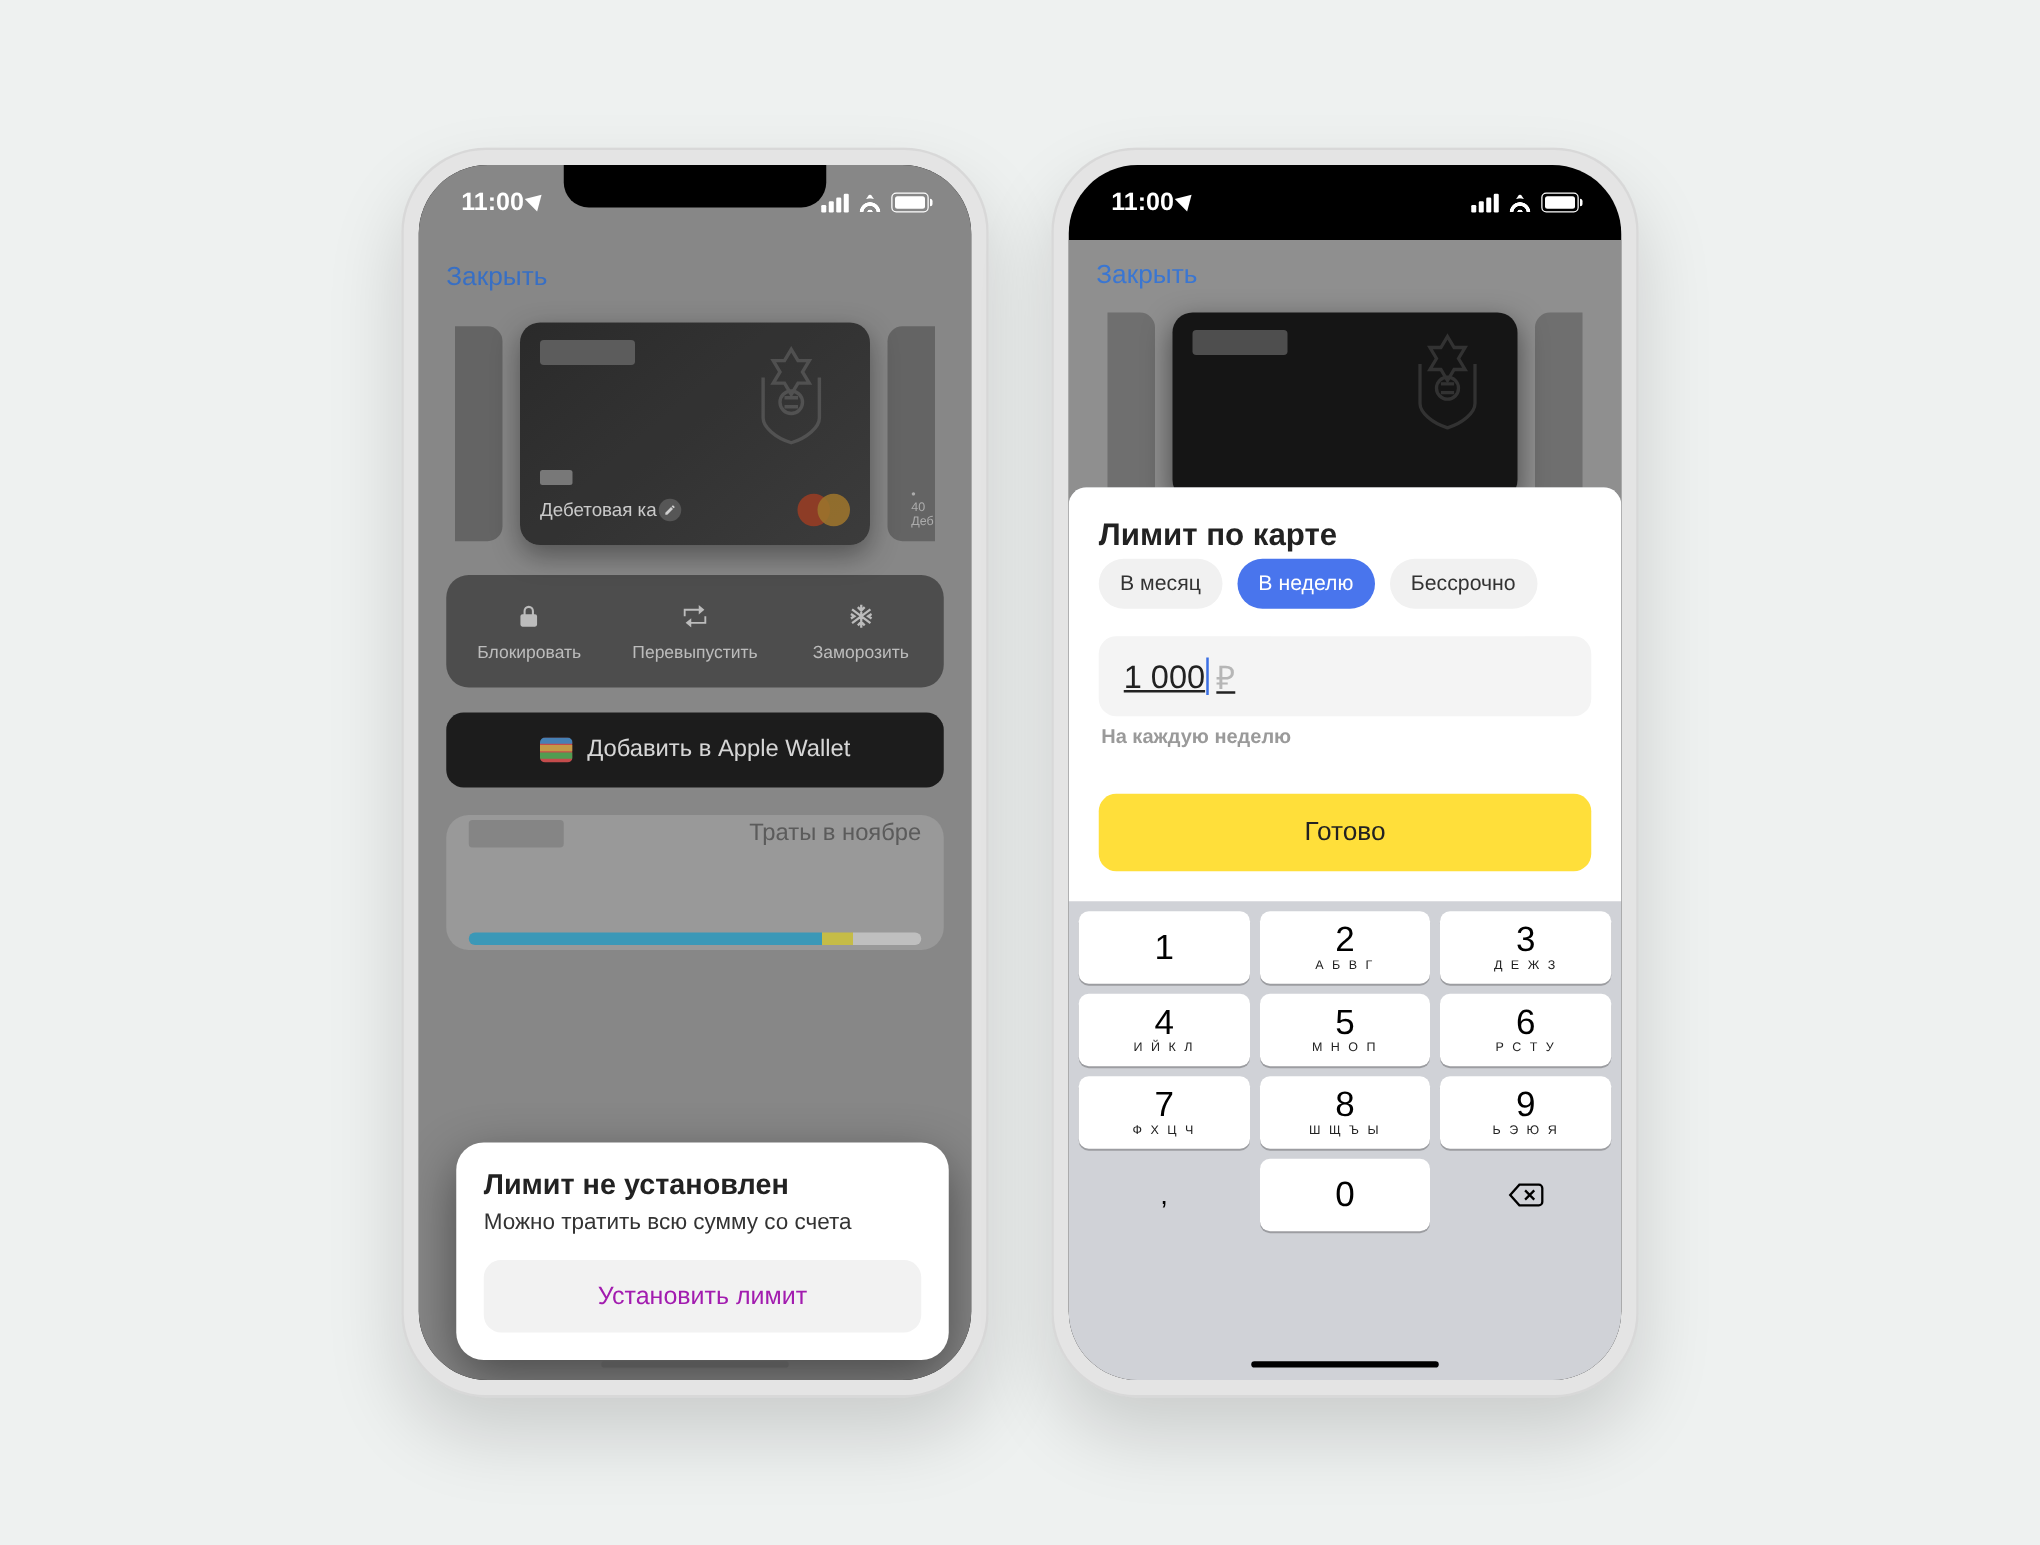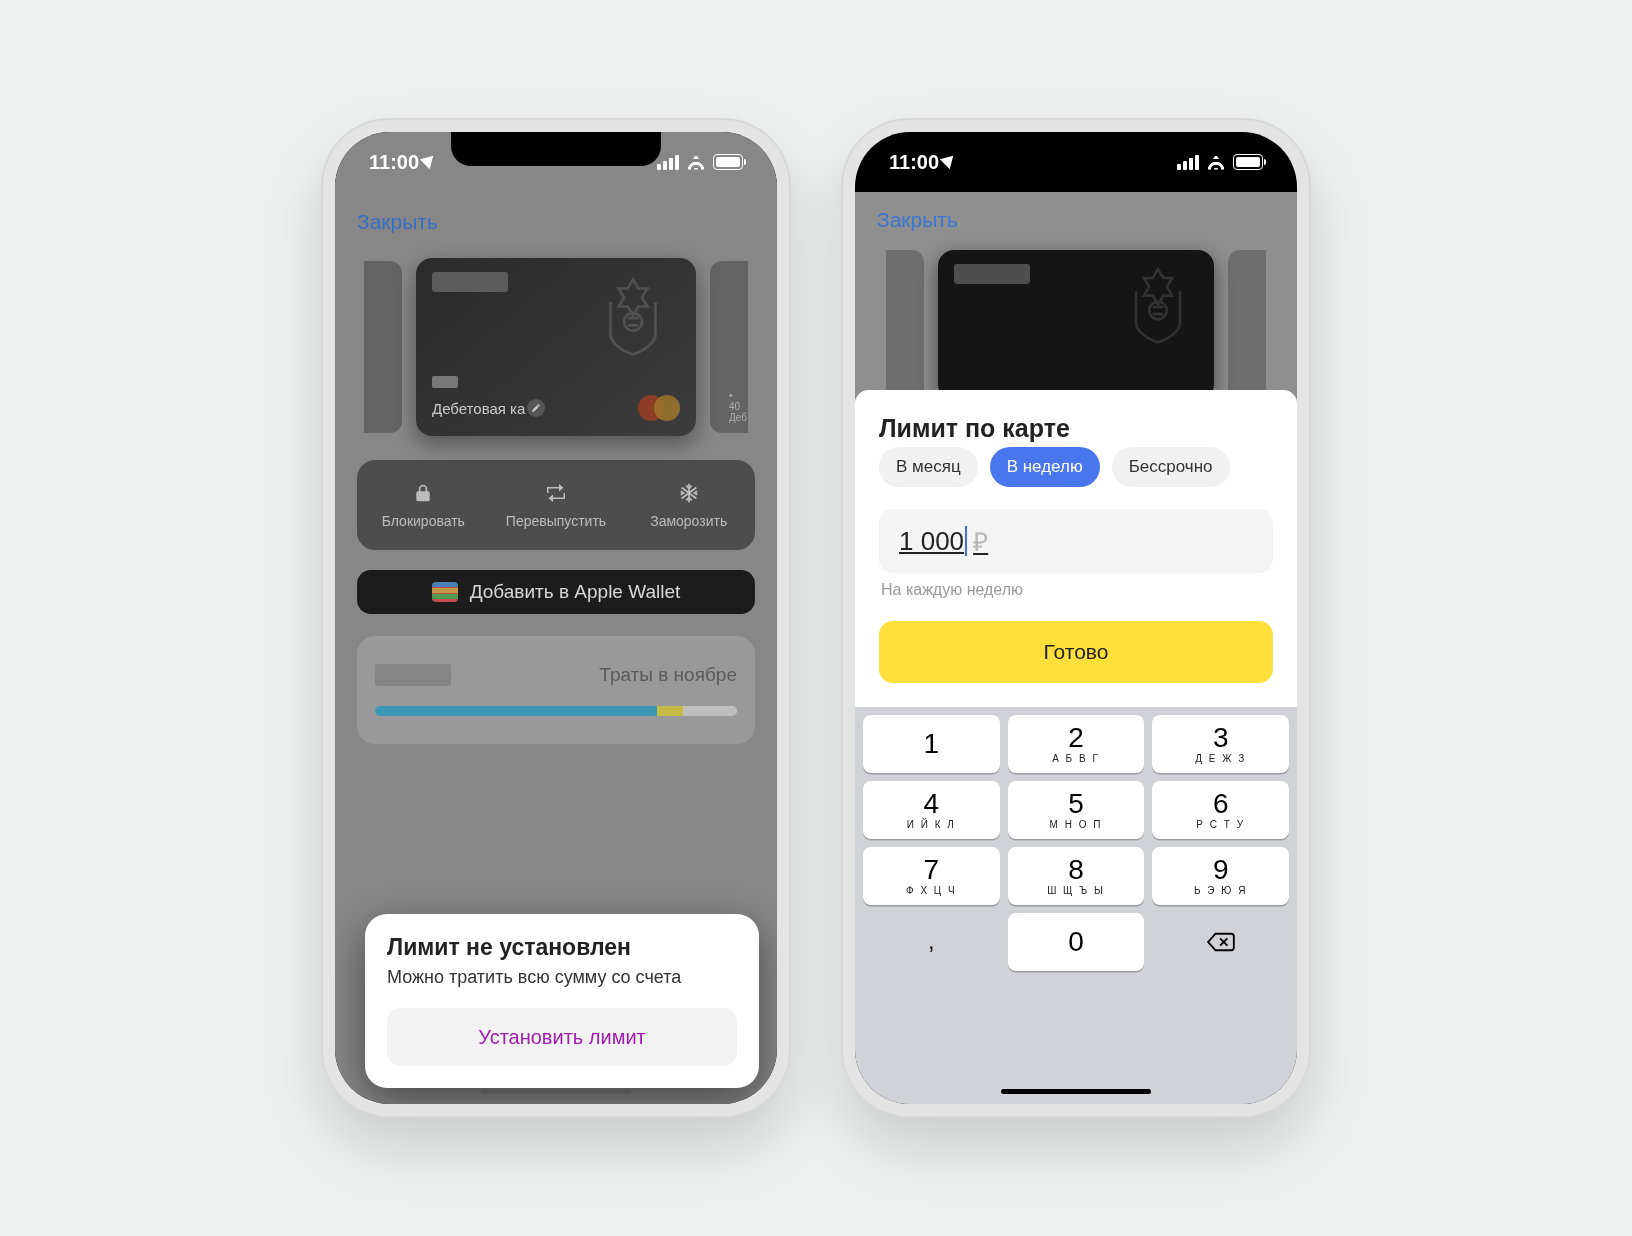--- a/index.html
+++ b/index.html
@@ -108,37 +108,37 @@
 
   .action-row{
     margin:18px 22px 0 22px;height:90px;
     background:#515151;border-radius:18px;
     display:flex;color:#c9c9c9;
   }
   .action-row>div{flex:1;display:flex;flex-direction:column;align-items:center;justify-content:center;font-size:14px;gap:8px;}
   .icon-box{width:24px;height:24px;display:flex;align-items:center;justify-content:center;}
 
   .wallet-btn{
-    margin:20px 22px 0 22px;height:44px;
+    margin:20px 22px 0 22px;height:60px;
     background:#1c1c1c;border-radius:14px;
     display:flex;align-items:center;justify-content:center;gap:12px;
     color:#e5e5e5;font-size:19px;
   }
   .wallet-icon{width:26px;height:20px;border-radius:4px;
     background:
       linear-gradient(#4a88c1,#4a88c1) 0 0/100% 5px no-repeat,
       linear-gradient(#d1a34a,#d1a34a) 0 6px/100% 5px no-repeat,
       linear-gradient(#55a655,#55a655) 0 12px/100% 5px no-repeat,
       #d25050;
   }
 
   .spend-card{
     margin:22px 22px 0 22px;height:108px;
     background:#a3a3a3;border-radius:18px;
-    padding:28px 18px;box-sizing:border-box;
+    padding:4px 18px;box-sizing:border-box;
     display:flex;flex-direction:column;justify-content:space-between;
     color:#606060;
   }
   .spend-top{display:flex;justify-content:space-between;font-size:19px;}
   .blur-sm{width:76px;height:22px;background:#8e8e8e;border-radius:3px;}
   .spend-bar{height:10px;border-radius:6px;
     background:linear-gradient(to right,#3da2c4 0%,#3da2c4 78%,#d3c94a 78%,#d3c94a 85%,#cdcdcd 85%,#cdcdcd 100%);}
 
   .limit-card{
     position:absolute;left:18px;right:18px;bottom:16px;
@@ -190,21 +190,21 @@
   .seg span.active{background:#4975ed;color:#fff;}
   .amount-box{
     height:64px;background:#f4f4f4;border-radius:14px;
     display:flex;align-items:center;padding:0 20px;font-size:26px;color:#222;
     margin-bottom:8px;
     text-decoration:underline;
   }
   .amount-box .caret{width:2px;height:30px;background:#3b6fe3;margin-left:1px;animation:blink 1.2s infinite;}
   @keyframes blink{50%{opacity:0}}
   .rub{color:#b6b6b6;margin-left:6px;}
-  .hint{font-size:16px;color:#9a9a9a;margin:4px 0 22px 2px;}
+  .hint{font-size:16px;color:#9a9a9a;margin:4px 0 36px 2px;font-weight:bold;}
   .done-btn{
     height:62px;border-radius:14px;background:#ffdf3a;
     display:flex;align-items:center;justify-content:center;
     font-size:21px;color:#222;margin-bottom:2px;
   }
 
   .keypad{
      padding:8px 8px 14px 8px;
   }
   .krow{display:flex;gap:8px;margin-bottom:8px;}

